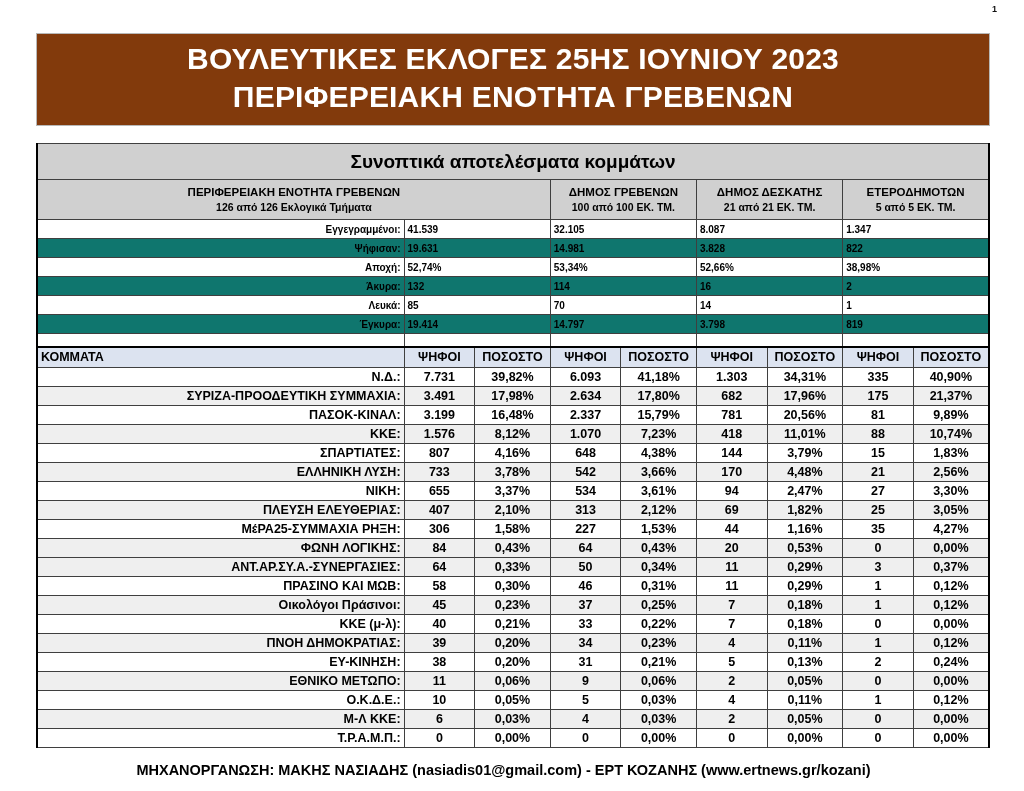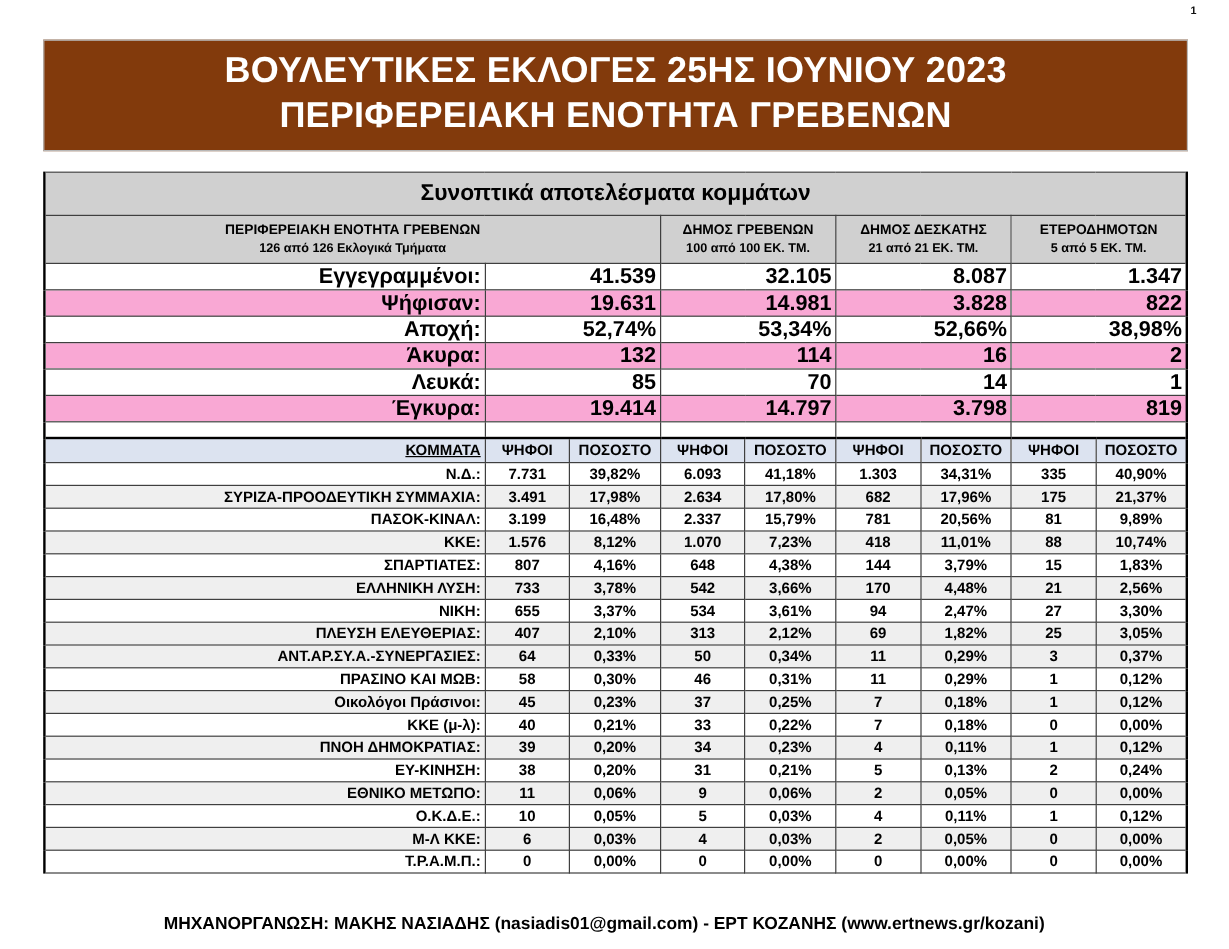--- a/index.html
+++ b/index.html
@@ -93,38 +93,38 @@
     font-size: 11.5px;
     height: 40px;
     line-height: 1.45;
     vertical-align: middle;
   }
   .sub-head td.left-block { text-align: center; }
   .sub-head .hl1 { display: block; }
   .sub-head .hl2 { display: block; font-size: 10.5px; }
 
   
-  tr.sum td { height: 19px; font-size: 18px; }
+  tr.sum td { height: 19px; font-size: 10px; }
   td.sum-label { text-align: right; padding-right: 5px; background: inherit; }
-  td.sum-val { text-align: right; margin-left: 24px; }
+  td.sum-val { text-align: left; margin-left: 24px; }
   tr.sum.odd td { background: #ffffff; }
-  tr.sum.even td { background: #f9a8d4; }
+  tr.sum.even td { background: #0f766e; }
 
   
   tr.spacer td { height: 13px; background: #ffffff; border-left-color:#3f3f3f; }
 
   
   tr.party-head td {
     background: #dce3f0;
     text-align: center;
     font-size: 12.5px;
     height: 21px;
     border-top: 2px solid #000;
   }
-  tr.party-head td.kommata { text-align: right; text-decoration: underline; }
+  tr.party-head td.kommata { text-align: left; }
 
   
   tr.party td { height: 19px; font-size: 12.5px; }
   td.p-name { text-align: right; padding-right: 5px; }
   td.p-num { text-align: center; }
   tr.party.odd td { background: #ffffff; }
   tr.party.even td { background: #efefef; }
 
   
   .grid tr > td:first-child { border-left: 2px solid #000; }
@@ -334,20 +334,42 @@
           <td class="p-name">ΠΛΕΥΣΗ ΕΛΕΥΘΕΡΙΑΣ:</td>
           <td class="p-num">407</td>
           <td class="p-num">2,10%</td>
           <td class="p-num">313</td>
           <td class="p-num blk-start">2,12%</td>
           <td class="p-num">69</td>
           <td class="p-num blk-start">1,82%</td>
           <td class="p-num">25</td>
           <td class="p-num blk-start">3,05%</td>
         </tr>
+        <tr class="party odd">
+          <td class="p-name">ΜέΡΑ25-ΣΥΜΜΑΧΙΑ ΡΗΞΗ:</td>
+          <td class="p-num">306</td>
+          <td class="p-num">1,58%</td>
+          <td class="p-num">227</td>
+          <td class="p-num blk-start">1,53%</td>
+          <td class="p-num">44</td>
+          <td class="p-num blk-start">1,16%</td>
+          <td class="p-num">35</td>
+          <td class="p-num blk-start">4,27%</td>
+        </tr>
+        <tr class="party even">
+          <td class="p-name">ΦΩΝΗ ΛΟΓΙΚΗΣ:</td>
+          <td class="p-num">84</td>
+          <td class="p-num">0,43%</td>
+          <td class="p-num">64</td>
+          <td class="p-num blk-start">0,43%</td>
+          <td class="p-num">20</td>
+          <td class="p-num blk-start">0,53%</td>
+          <td class="p-num">0</td>
+          <td class="p-num blk-start">0,00%</td>
+        </tr>
         <tr class="party even">
           <td class="p-name">ΑΝΤ.ΑΡ.ΣΥ.Α.-ΣΥΝΕΡΓΑΣΙΕΣ:</td>
           <td class="p-num">64</td>
           <td class="p-num">0,33%</td>
           <td class="p-num">50</td>
           <td class="p-num blk-start">0,34%</td>
           <td class="p-num">11</td>
           <td class="p-num blk-start">0,29%</td>
           <td class="p-num">3</td>
           <td class="p-num blk-start">0,37%</td>

